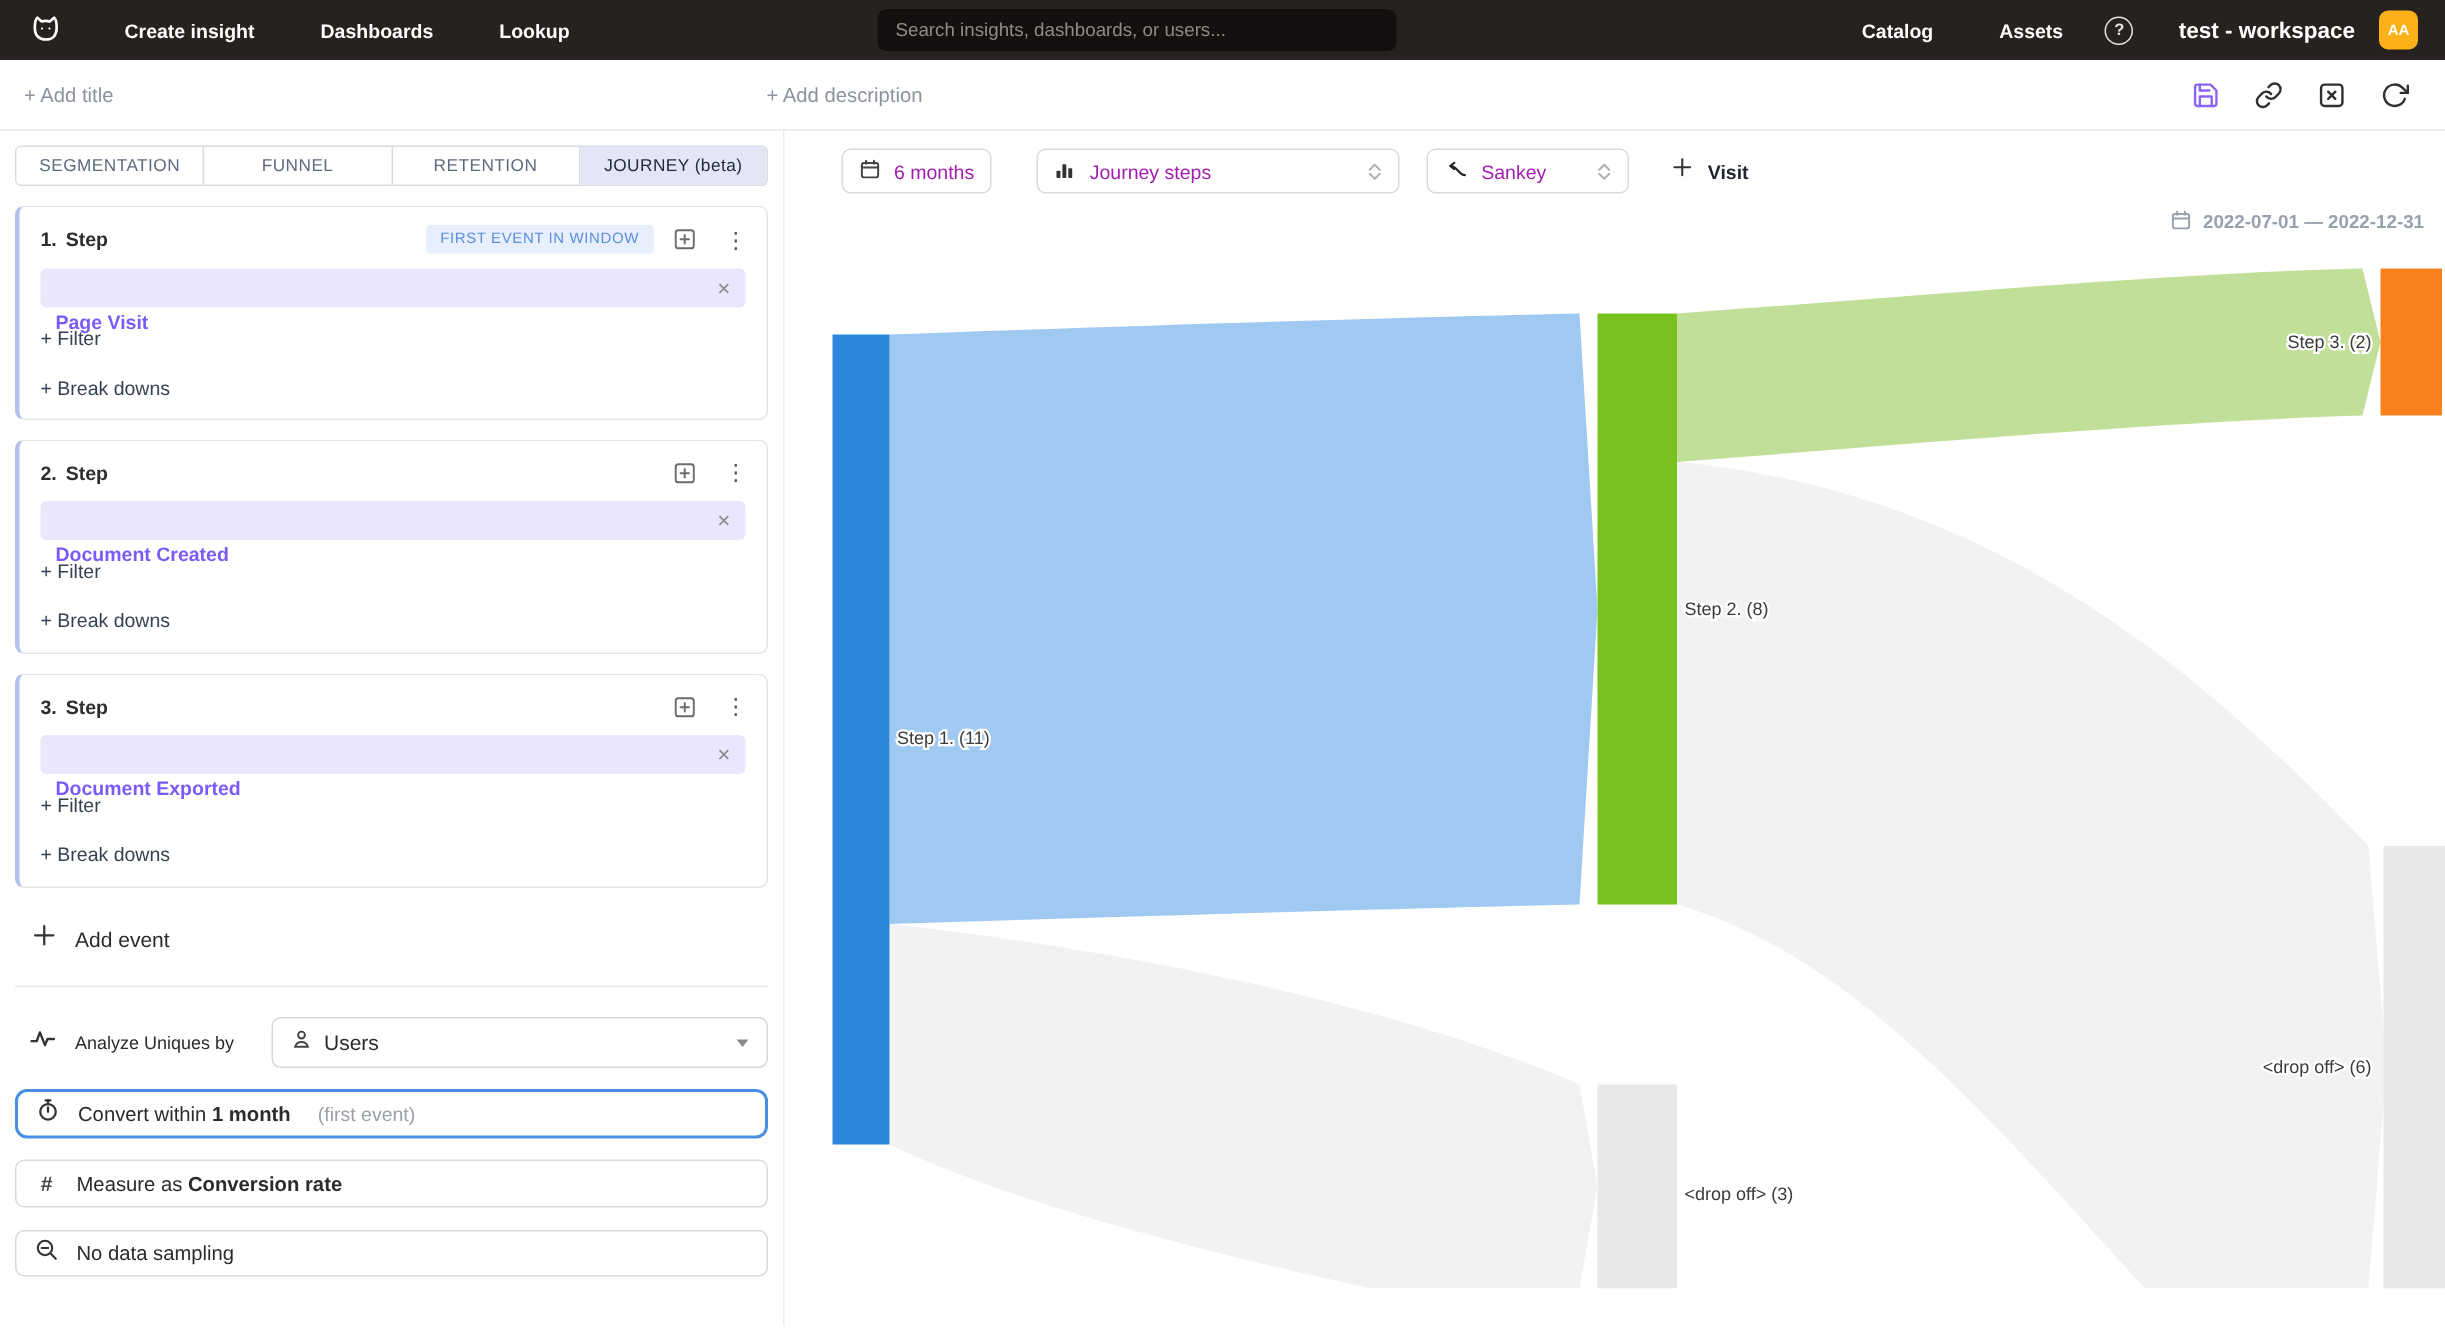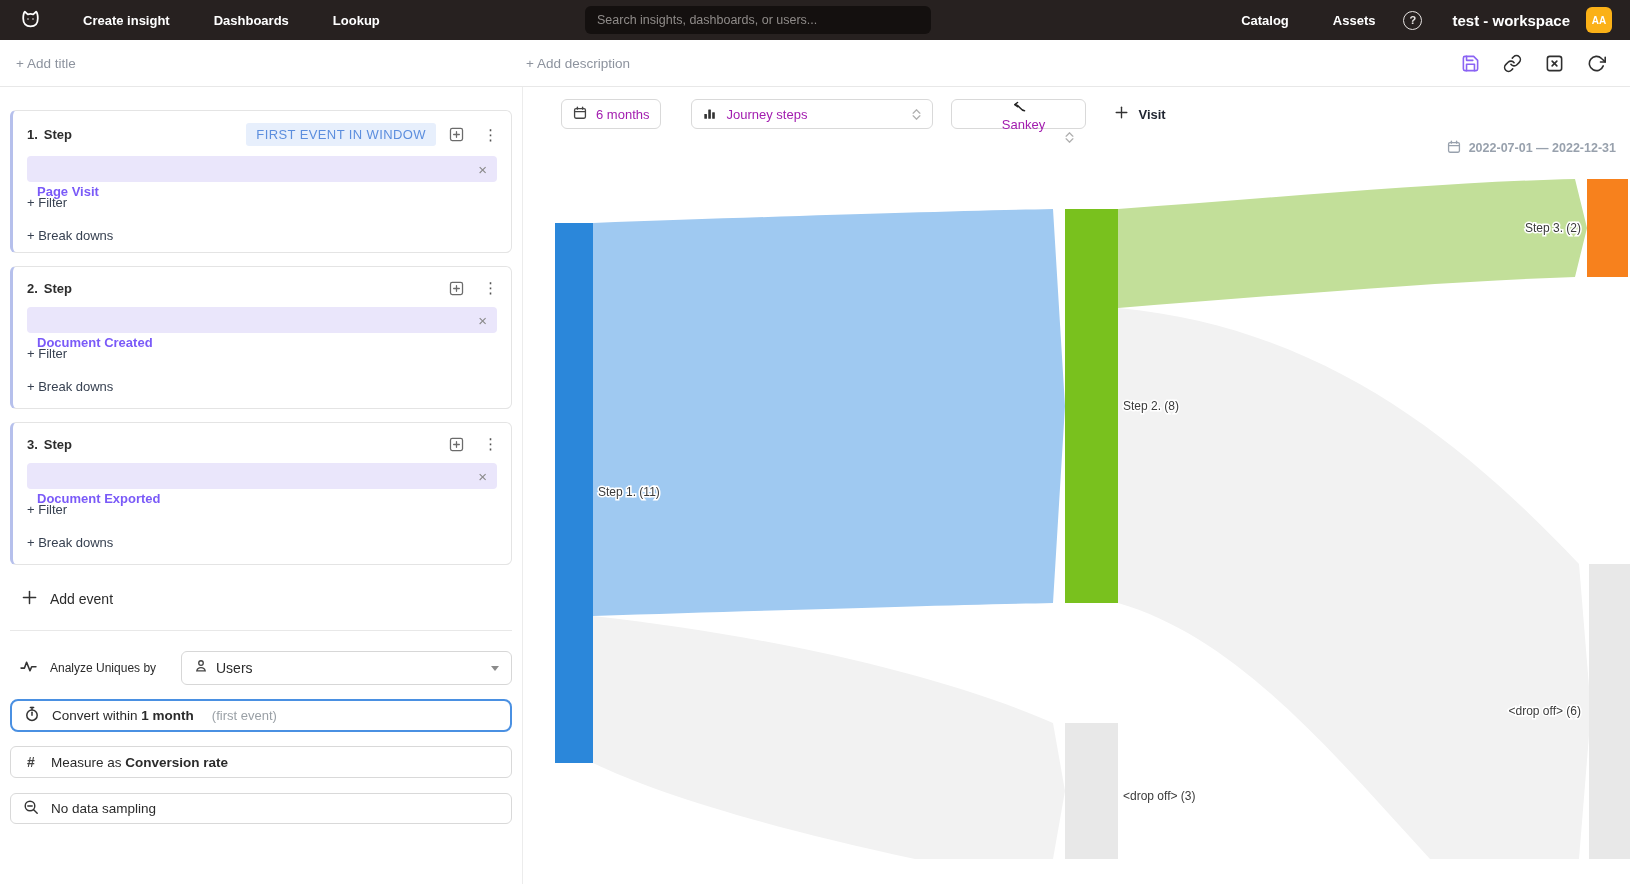--- a/index.html
+++ b/index.html
@@ -16,42 +16,42 @@
   .nav-right .nav-item.catalog { margin-right:44px; }
   .nav-right .nav-item.assets { margin-right:28px; }
   .help-icon { width:19px; height:19px; border:1.5px solid #e6e3e1; border-radius:50%; color:#e6e3e1; font-size:11px; font-weight:700; display:flex; align-items:center; justify-content:center; margin-right:30px; cursor:pointer; }
   .workspace { color:#fff; font-size:15px; font-weight:700; margin-right:16px; }
   .avatar { width:26px; height:26px; border-radius:6px; background:#fbb117; color:#fff; font-size:10px; font-weight:700; display:flex; align-items:center; justify-content:center; cursor:pointer; }
 
   
   .subheader { position:relative; height:47px; border-bottom:1px solid #e8e8e8; display:flex; align-items:center; }
   .ghost-label { color:#8d939e; font-size:13.5px; cursor:text; }
   .add-title { margin-left:16px; }
-  .add-desc { position:absolute; left:526px; }
+  .add-desc { position:absolute; left:511px; }
   .sub-icons { margin-left:auto; display:flex; align-items:center; gap:22px; padding-right:24px; }
   .sub-icons .ibtn { width:20px; height:20px; display:flex; align-items:center; justify-content:center; cursor:pointer; }
 
   
   .main { display:flex; height:797px; }
   .left-panel { width:523px; border-right:1px solid #ececec; padding:10px; }
   .right-panel { flex:1; }
 
   
   .tabbar { display:flex; height:27px; border:1px solid #d8dbe4; border-radius:4px; overflow:hidden; }
   .tab { flex:1; display:flex; align-items:center; justify-content:center; font-size:11.5px; letter-spacing:.3px; color:#5f6b7d; border-right:1px solid #d8dbe4; cursor:pointer; background:#fff; }
   .tab:last-child { border-right:none; }
   .tab.active { background:#e4e6f6; color:#222b38; }
 
   
   .card { border:1px solid #e4e4e4; border-left:3px solid #b6c0ec; border-radius:6px; margin-top:13px; padding:12px 14px 0 14px; height:143px; background:#fff; }
   .card-head { display:flex; align-items:center; }
   .step-num { font-size:13px; font-weight:700; color:#2d2d2d; margin-right:6px; }
   .step-title { font-size:13px; font-weight:700; color:#2d2d2d; }
   .head-spacer { flex:1; }
-  .badge { background:#e7effc; color:#5c8ede; font-size:13px; letter-spacing:.4px; border-radius:3px; padding:4px 10px; margin-right:12px; }
+  .badge { background:#e7effc; color:#5c8ede; font-size:10px; letter-spacing:.4px; border-radius:3px; padding:4px 10px; margin-right:12px; }
   .plus-sq { width:17px; height:17px; display:flex; align-items:center; justify-content:center; cursor:pointer; }
   .kebab { font-size:15px; color:#555; margin-left:18px; cursor:pointer; width:14px; text-align:center; }
   .event-pill { margin-top:10px; background:#eae6fb; border-radius:4px; height:26px; display:flex; align-items:center; padding:0 10px; cursor:pointer; }
   .event-pill .ev-label { color:#7a5af8; font-size:13px; font-weight:700;margin-top:44px; }
   .pill-x { margin-left:auto; color:#8a8a8a; font-size:15px; cursor:pointer; line-height:1; }
   .link-btn { font-size:13px; color:#374151; margin-top:13px; cursor:pointer; width:fit-content; }
   .link-btn.bd { margin-top:18px; }
 
   
   .add-event { margin-top:18px; height:32px; display:flex; align-items:center; padding-left:12px; cursor:pointer; width:fit-content; }
@@ -71,21 +71,21 @@
   .hash-ic { font-size:14px; font-weight:600; color:#444; width:16px; text-align:center; }
 
   
   .toolbar { display:flex; align-items:center; margin:12px 0 0 38px; }
   .tbtn { height:30px; border:1px solid #d9d9d9; border-radius:6px; background:#fff; display:flex; align-items:center; padding:0 11px; font-size:13px; color:#a21caf; cursor:pointer; }
   .tbtn .tlabel { margin-left:9px; }
   .tbtn.select { justify-content:flex-start; }
   .tbtn .updown { margin-left:auto; display:flex; flex-direction:column; gap:1px; }
   .b-months { margin-right:30px; }
   .b-view { width:242px; margin-right:18px; }
-  .b-chart { width:135px; margin-right:29px;flex-direction:column; }
+  .b-chart { width:135px; margin-right:29px; }
   .more-btn { display:flex; align-items:center; cursor:pointer; }
   .more-btn .mlabel { font-size:13px; font-weight:700; color:#1f2430; margin-left:10px; }
   .chart-head { display:flex; justify-content:flex-end; align-items:center; margin:10px 14px 0 0; color:#98a1ad; font-size:12.5px; font-weight:700; gap:8px; height:18px; }
   .sankey { display:block; margin:2px 0 0 12px; }
   .sankey text { font-size:12px; fill:#3b3b3b; stroke:#fff; stroke-width:3px; paint-order:stroke; font-family:"Liberation Sans", sans-serif; }
 </style>
 </head>
 <body>
 
 <div class="topnav">
@@ -140,20 +140,26 @@
         <polyline points="23 4 23 10 17 10"></polyline>
         <path d="M20.49 15a9 9 0 1 1-2.12-9.36L23 10"></path>
       </svg>
     </span>
   </span>
 </div>
 
 <div class="main">
 
   <div class="left-panel">
+    <div class="tabbar">
+      <div class="tab">SEGMENTATION</div>
+      <div class="tab">FUNNEL</div>
+      <div class="tab">RETENTION</div>
+      <div class="tab active">JOURNEY (beta)</div>
+    </div>
 
     <div class="card">
       <div class="card-head">
         <span class="step-num">1.</span>
         <span class="step-title">Step</span>
         <span class="head-spacer"></span>
         <span class="badge">FIRST EVENT IN WINDOW</span>
         <span class="plus-sq">
           <svg width="17" height="17" viewBox="0 0 24 24" fill="none" stroke="#6b6b6b" stroke-width="1.8" stroke-linecap="round">
               <rect x="3.5" y="3.5" width="17" height="17" rx="2.5"></rect>

